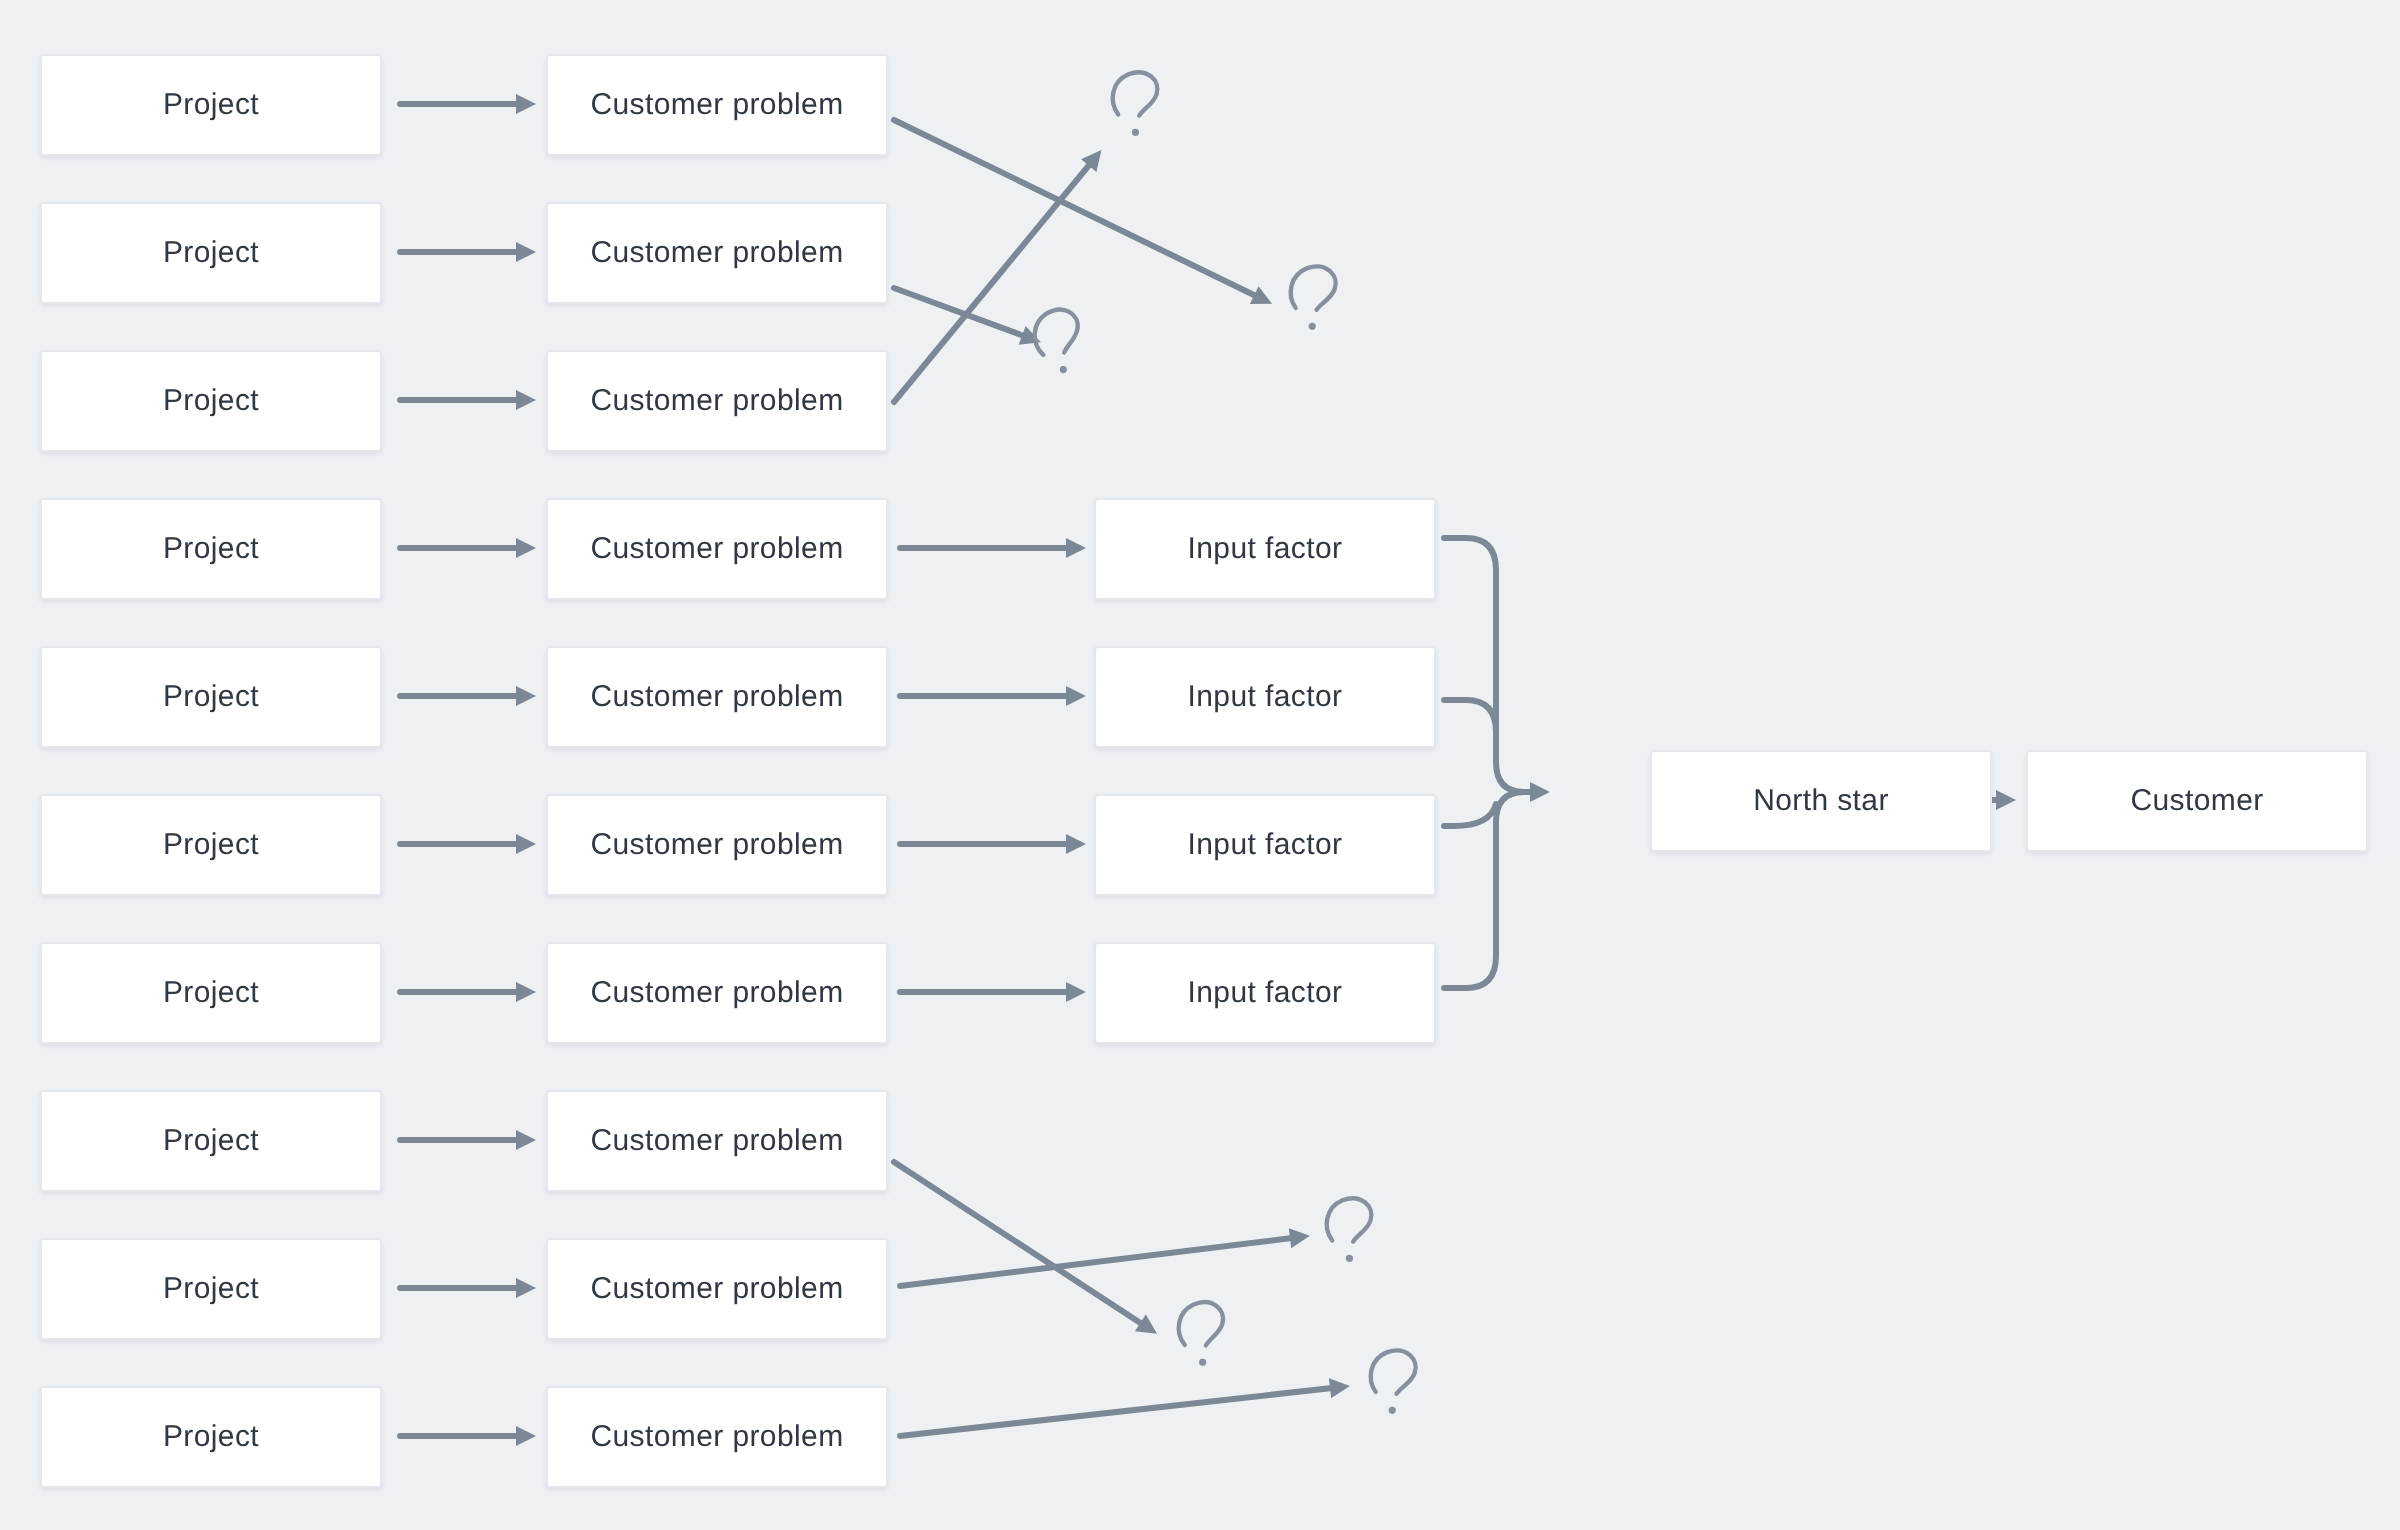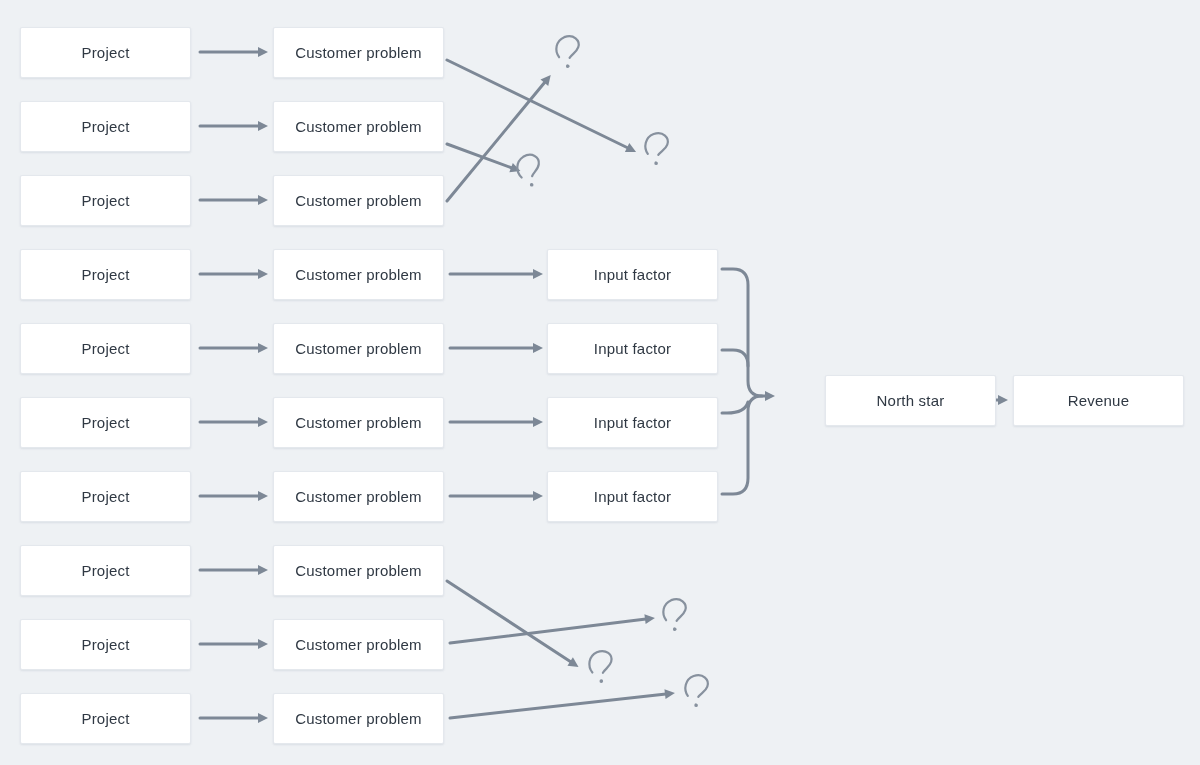--- a/index.html
+++ b/index.html
@@ -129,15 +129,15 @@
   <div class="node" style="left:273px;top:619px">Customer problem</div>
   <div class="node" style="left:273px;top:693px">Customer problem</div>
 
   <div class="node" style="left:547px;top:249px">Input factor</div>
   <div class="node" style="left:547px;top:323px">Input factor</div>
   <div class="node" style="left:547px;top:397px">Input factor</div>
   <div class="node" style="left:547px;top:471px">Input factor</div>
 
   <div class="node" style="left:825px;top:375px">North star</div>
 
-  <div class="node" style="left:1013px;top:375px">Revenue</div>
+  <div class="node" style="left:1013px;top:375px">Customer</div>
 
 </div>
 
 </body></html>

